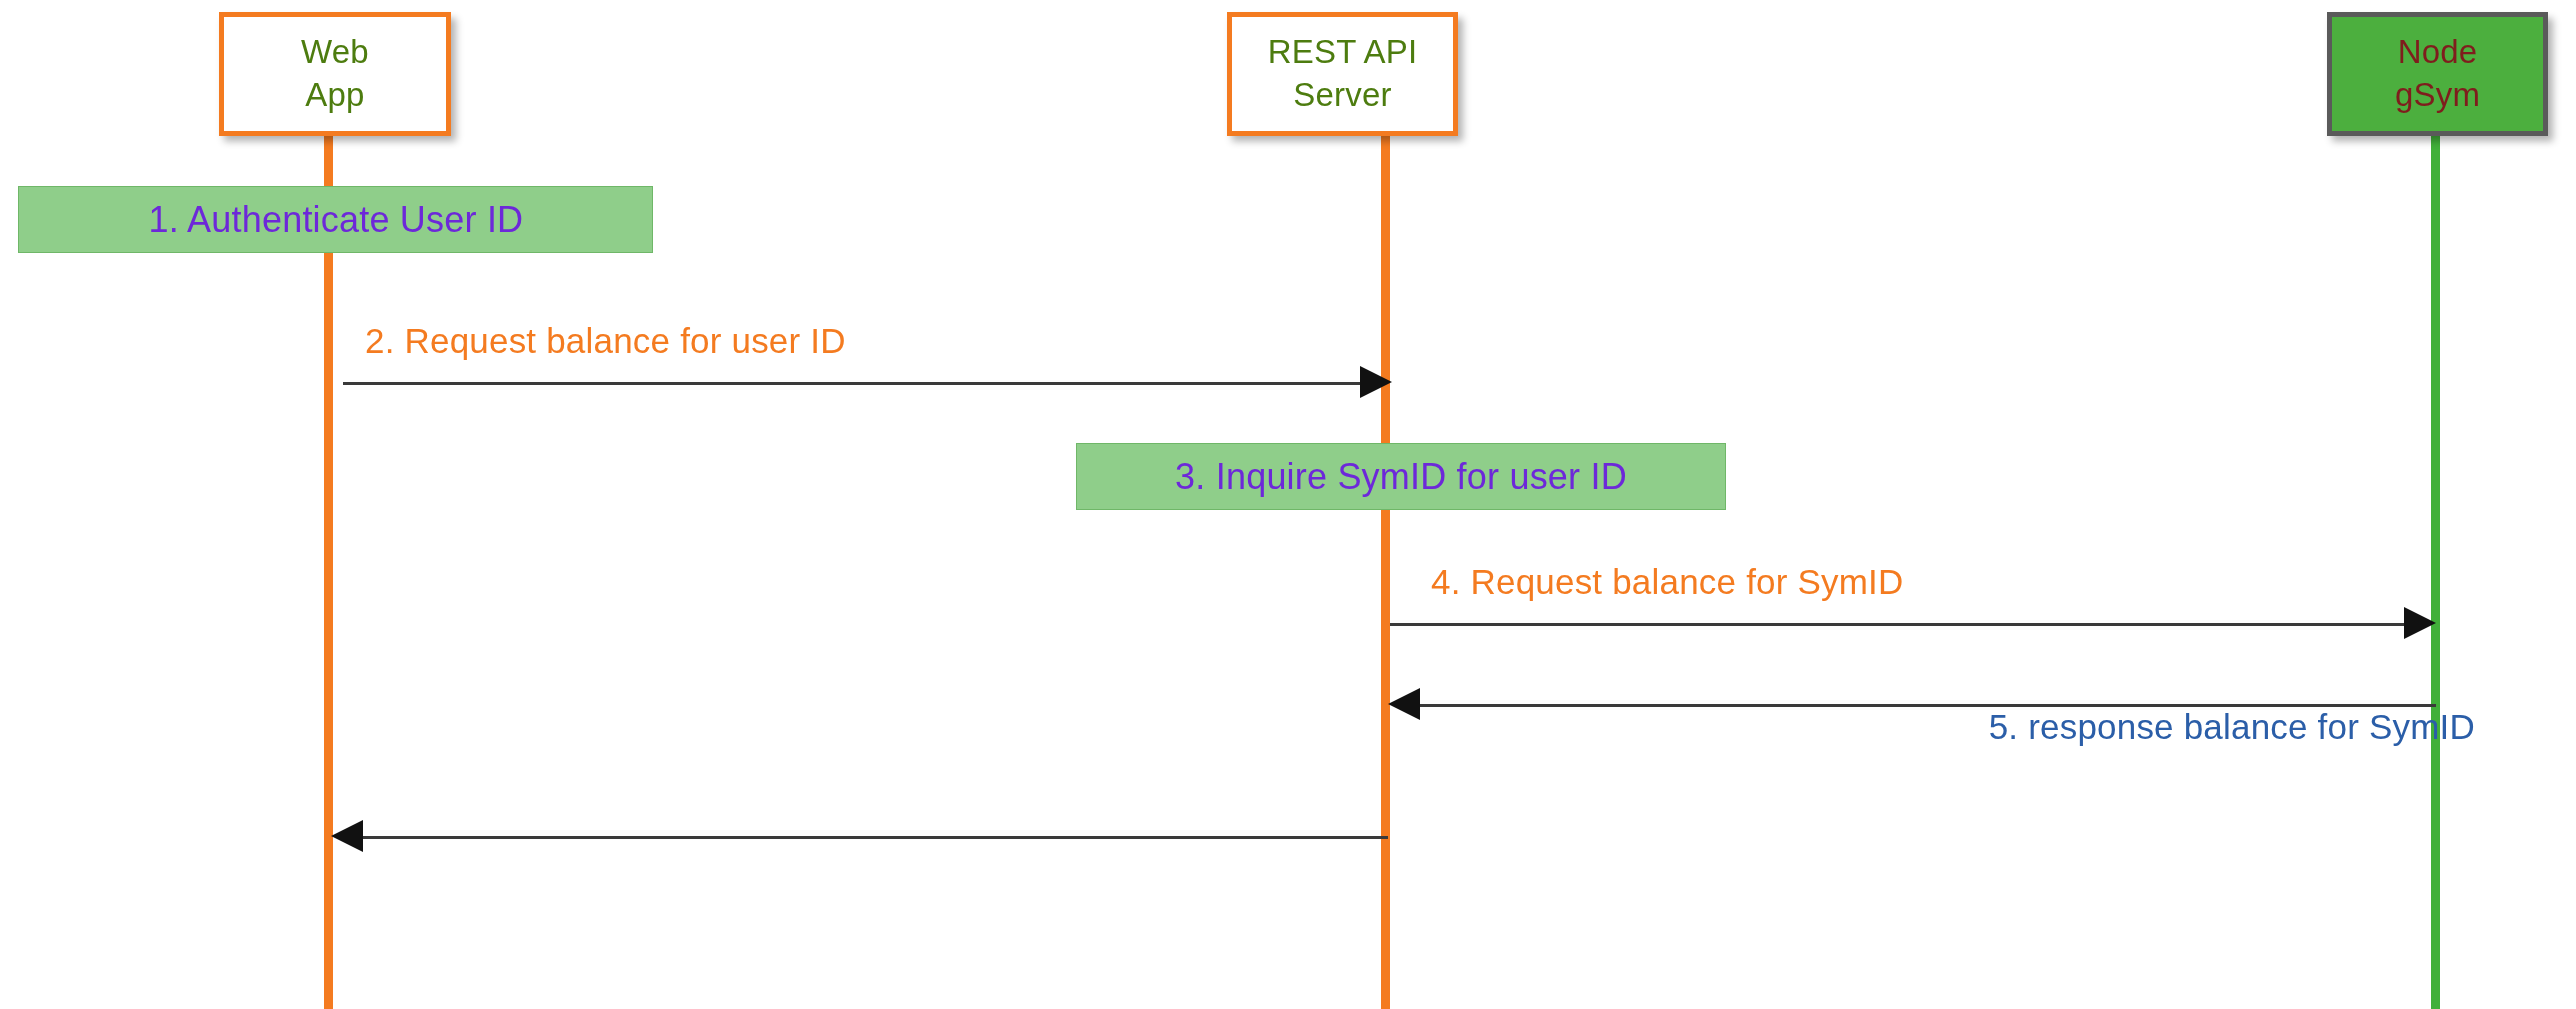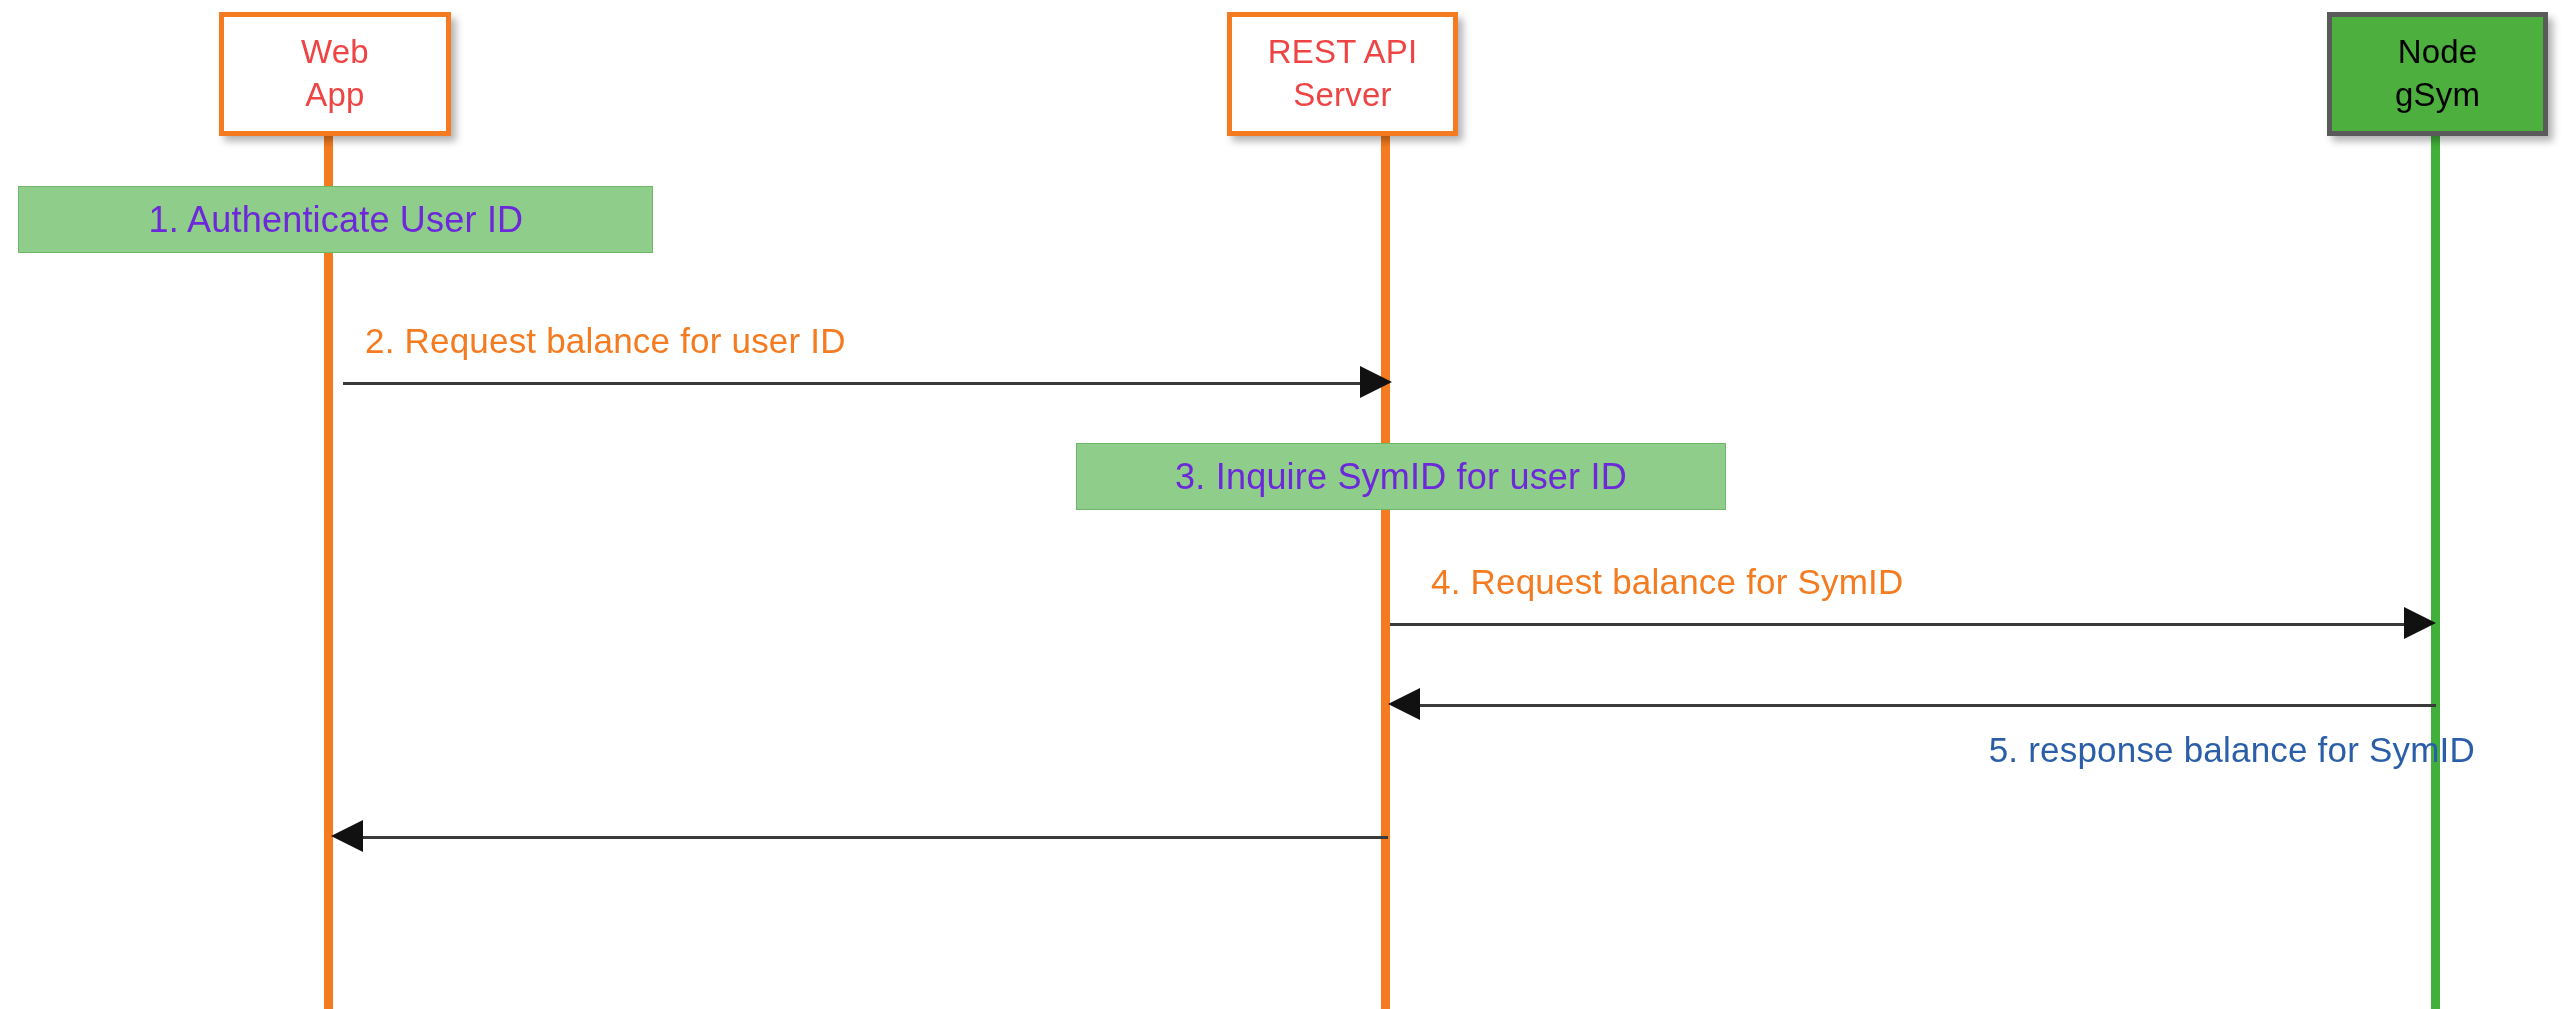--- a/index.html
+++ b/index.html
@@ -39,27 +39,27 @@
     justify-content: center;
     line-height: 1.30;
     letter-spacing: 0.2px;
     box-shadow: 5px 5.9px 7.5px rgba(0,0,0,0.30);
   }
   .participant .pline { display: block; width: 100%; text-align: center; }
   .participant.web,
   .participant.rest {
     background: #FFFFFF;
     border: 5px solid #F47B20;
-    color: #ef4444;
+    color: #4d7c0f;
     font-size: 33px;
   }
   .participant.node {
     background: #4CAF3E;
     border: 5px solid #5A5A5A;
-    color: #000000;
+    color: #7f1d1d;
     font-size: 33px;
   }
 
   
   .action-box {
     position: absolute;
     box-sizing: border-box;
     background: #8FCE8A;
     border: 1.7px solid #6FB768;
     display: flex;
@@ -142,19 +142,19 @@
   <div class="action-box" style="left:1076px; top:443px; width:650px; height:67px;align-items:center;">
     <span>3. Inquire SymID for user ID</span>
   </div>
 
   <div class="msg-label request" style="left:1431px; top:562px;">4. Request balance for SymID</div>
   <div class="msg-line" style="left:1390px; top:623px; width:1027px;"></div>
   <div class="arrowhead right" style="left:2404px; top:607px;"></div>
 
   <div class="msg-line" style="left:1405px; top:704px; width:1031px;"></div>
   <div class="arrowhead left" style="left:1388px; top:688px;"></div>
-  <div class="msg-label response align-right" style="left:1555px; top:730px; width:920px;">5. response balance for SymID</div>
+  <div class="msg-label response align-right" style="left:1555px; top:707px; width:920px;">5. response balance for SymID</div>
 
   <div class="msg-line" style="left:347px; top:836px; width:1041px;"></div>
   <div class="arrowhead left" style="left:331px; top:820px;"></div>
 
 </div>
 
 
 </body></html>

